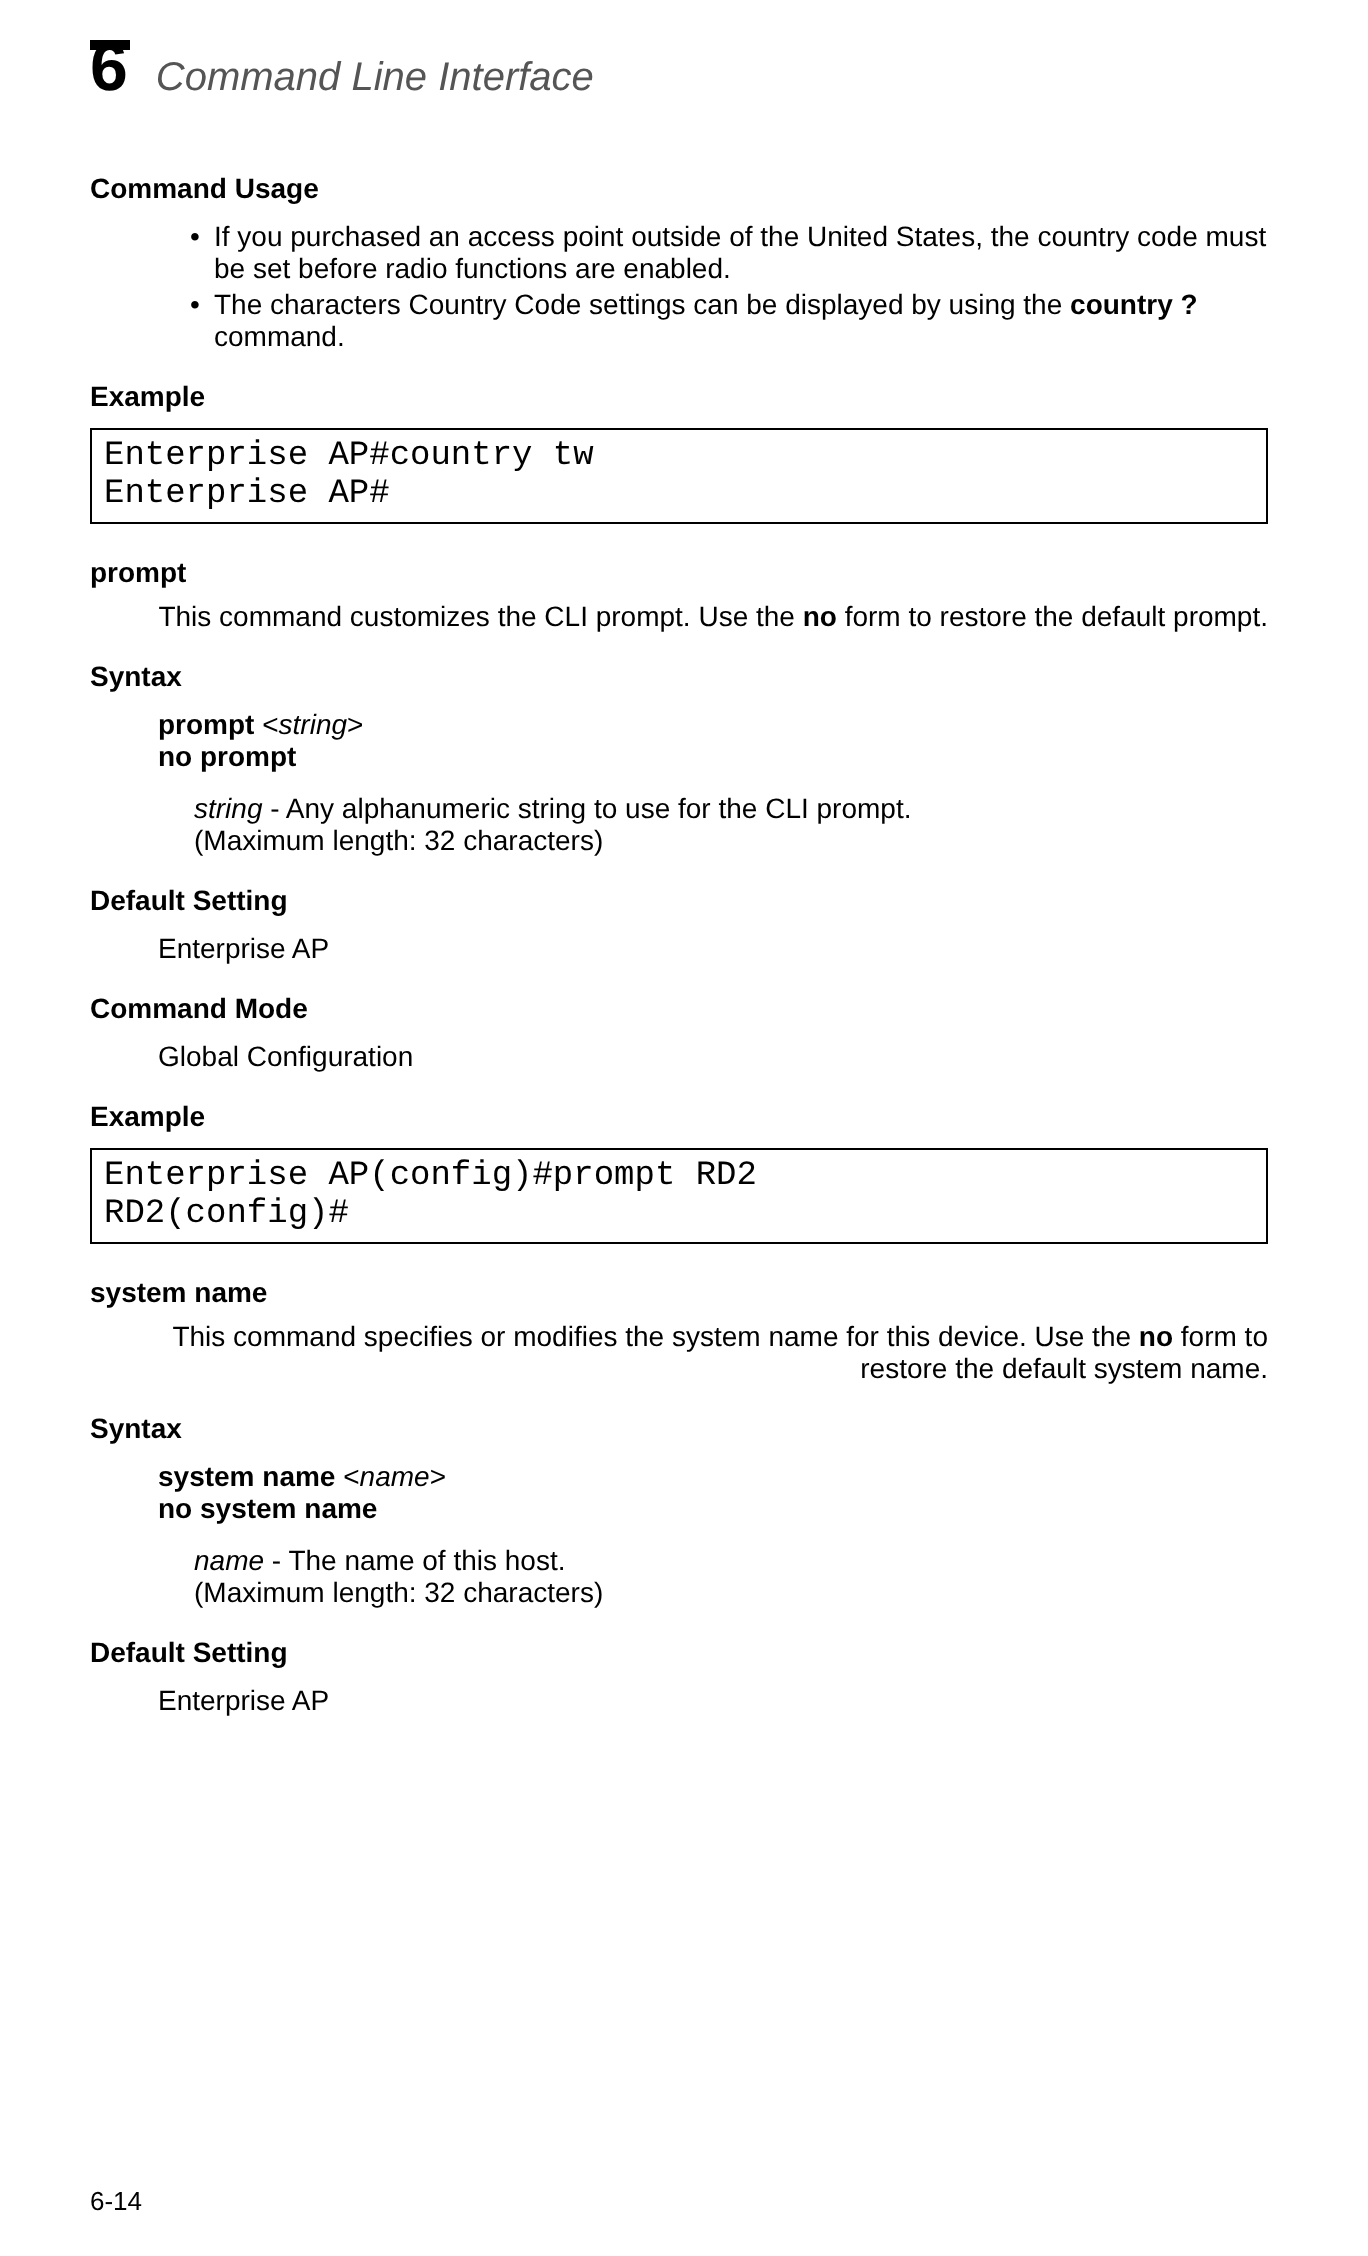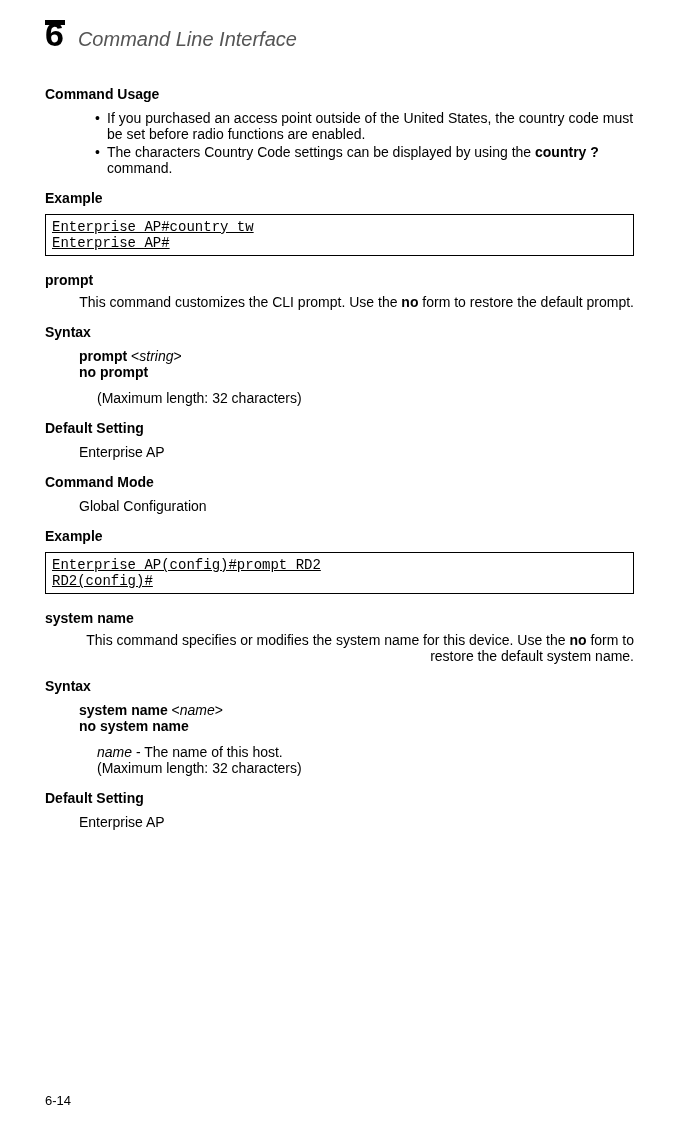--- a/index.html
+++ b/index.html
@@ -59,24 +59,23 @@
     left: 0;
   }
   .body-text {
     margin: 0 0 10px 0;
     text-align: right;
   }
   .code-block {
     border: 1.5px solid #000;
     padding: 4px 6px;
     font-family: "Courier New", monospace;
-    font-size: 14px;
+    font-size: 17px;
     white-space: pre;
     margin: 6px 0 14px 0;
-    text-decoration: underline;
   }
   .cmd-name {
     font-weight: bold;
     margin-top: 16px;
     margin-bottom: 6px;
   }
   .indent1 {
     margin-left: 34px;
   }
   .indent2 {
@@ -120,20 +119,23 @@
 </p>
 
 <div class="section-heading">Syntax</div>
 <div class="indent1">
   <div>
     <span class="bold">prompt</span> &lt;<span class="italic">string</span>&gt;
   </div>
   <div class="bold">no prompt</div>
 </div>
 <div class="indent2" style="margin-top:10px;">
+  <div>
+    <span class="italic">string</span><span> - Any alphanumeric string to use for the CLI prompt.</span>
+  </div>
   <div>(Maximum length: 32 characters)</div>
 </div>
 
 <div class="section-heading">Default Setting</div>
 <div class="indent1">Enterprise AP</div>
 
 <div class="section-heading">Command Mode</div>
 <div class="indent1">Global Configuration</div>
 
 <div class="section-heading">Example</div>

